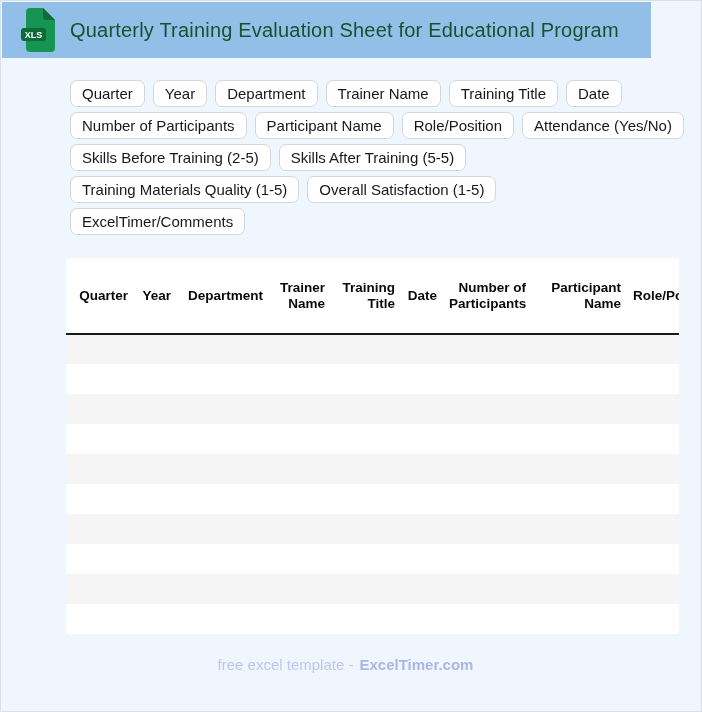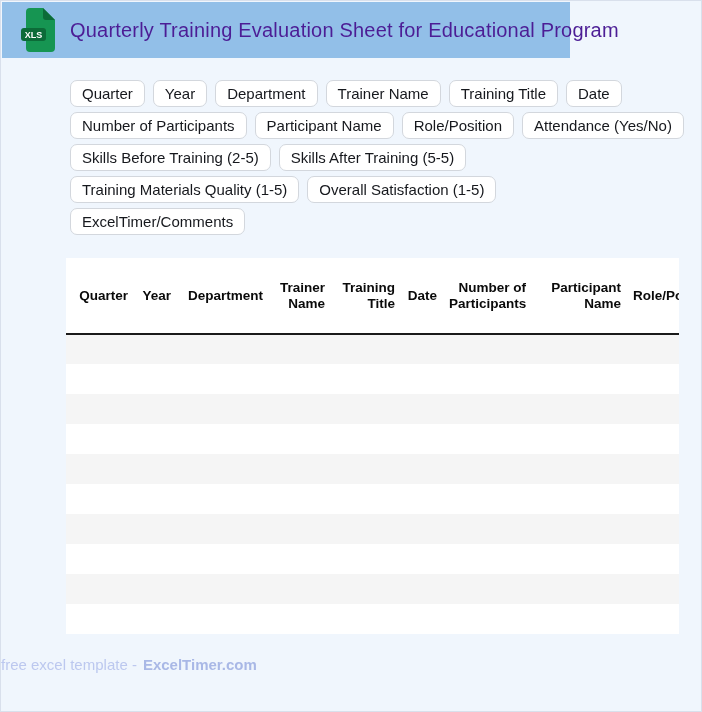--- a/index.html
+++ b/index.html
@@ -6,28 +6,28 @@
   html,body { width:702px; height:712px; }
   body {
     font-family:"Liberation Sans", sans-serif;
     background:var(--page-bg,#f0f6fd);
     border:1px solid #d9e0ec;
     overflow:hidden;
     position:relative;
   }
   .titlebar {
     margin:1px 0 0 1px;
-    width:568px; height:56px;
+    width:649px; height:56px;
     background:var(--header-bg,#92bfe8);
     display:flex; align-items:center;
   }
   .file-icon { margin-left:18px; width:36px; height:46px; flex:0 0 auto; }
   .page-title {
     margin-left:14px;
-    color:#4c1d95; font-size:20px; font-weight:500;
+    color:#14532d; font-size:20px; font-weight:500;
     white-space:nowrap; letter-spacing:.2px;
   }
   .chips {
     margin:22px 0 0 69px;
     width:630px;
   }
   .chip-row { display:flex; gap:8px; margin-bottom:5px; white-space:nowrap; }
   .chip {
     display:inline-flex; align-items:center;
     height:27px; padding:0 11px;
@@ -55,21 +55,21 @@
     font-size:13.5px; line-height:16px; font-weight:bold; color:#0a0a0a;
     padding:6px 9px 6px 3px;
     border-bottom:2px solid #1a1a1a;
     overflow:hidden;
   }
   table.preview td { height:30px; padding:0; }
   table.preview tbody tr:nth-child(odd)  { background:var(--row-stripe,#f5f5f5); }
   table.preview tbody tr:nth-child(even) { background:#ffffff; }
   .footer {
     margin:22px 11px 0 0;
-    text-align:left;
+    text-align:center;
     font-size:15px;
   }
   .footer .prefix { color:var(--footer-text,#bcc8ef); }
   .footer .brand  { color:var(--footer-brand,#a9b8e6); font-weight:bold; margin-left:6px; }
 </style>
 </head>
 <body style="--header-bg: #92bfe8; --page-bg: #f0f6fd; --row-stripe: #f5f5f5; --footer-text: #bcc8ef; --footer-brand: #a9b8e6;">
 
 <div class="titlebar">
   <svg class="file-icon" viewBox="0 0 36 46" xmlns="http://www.w3.org/2000/svg">

